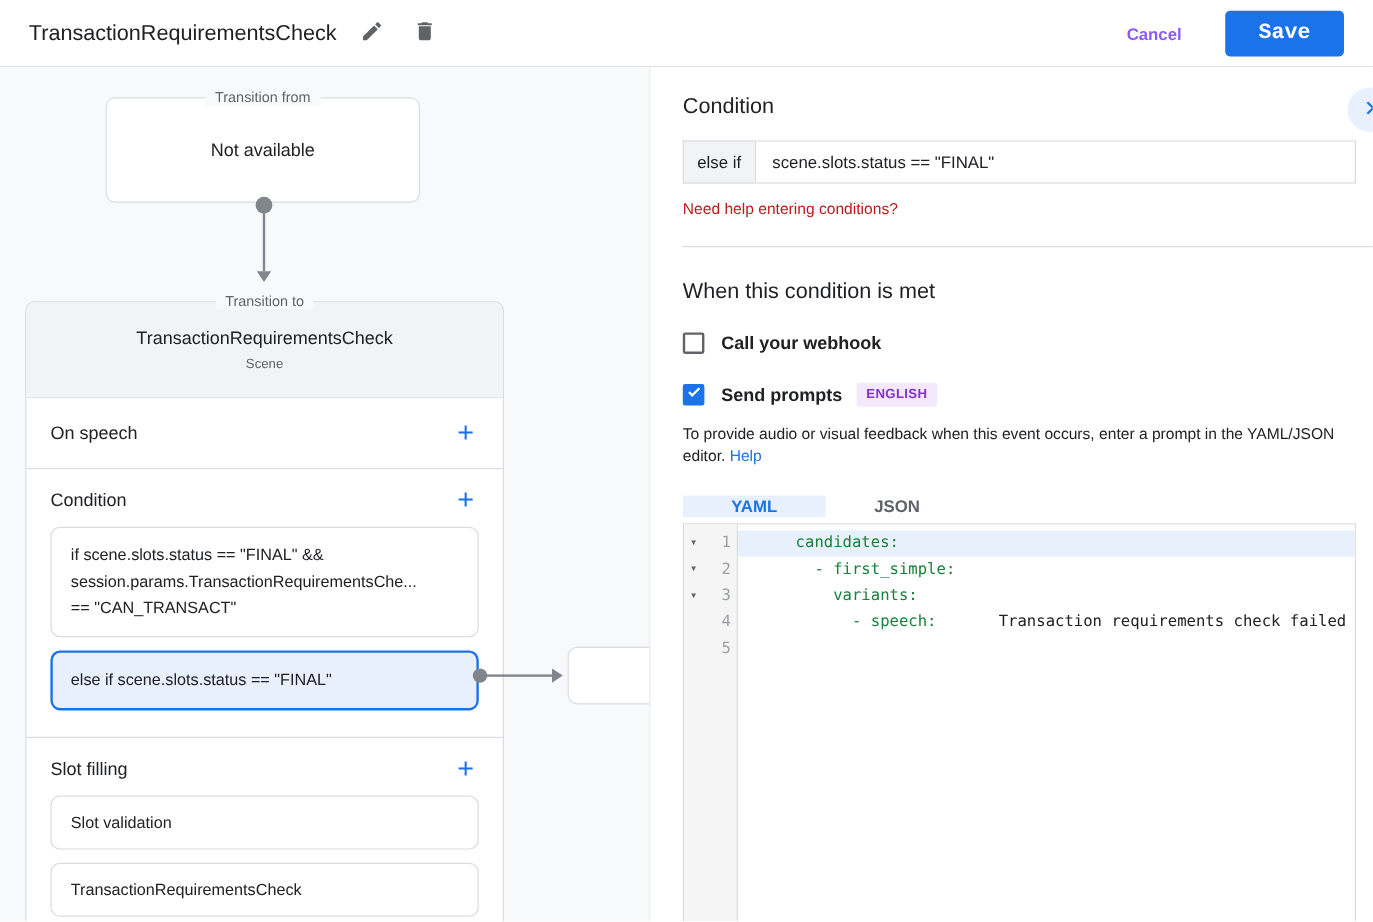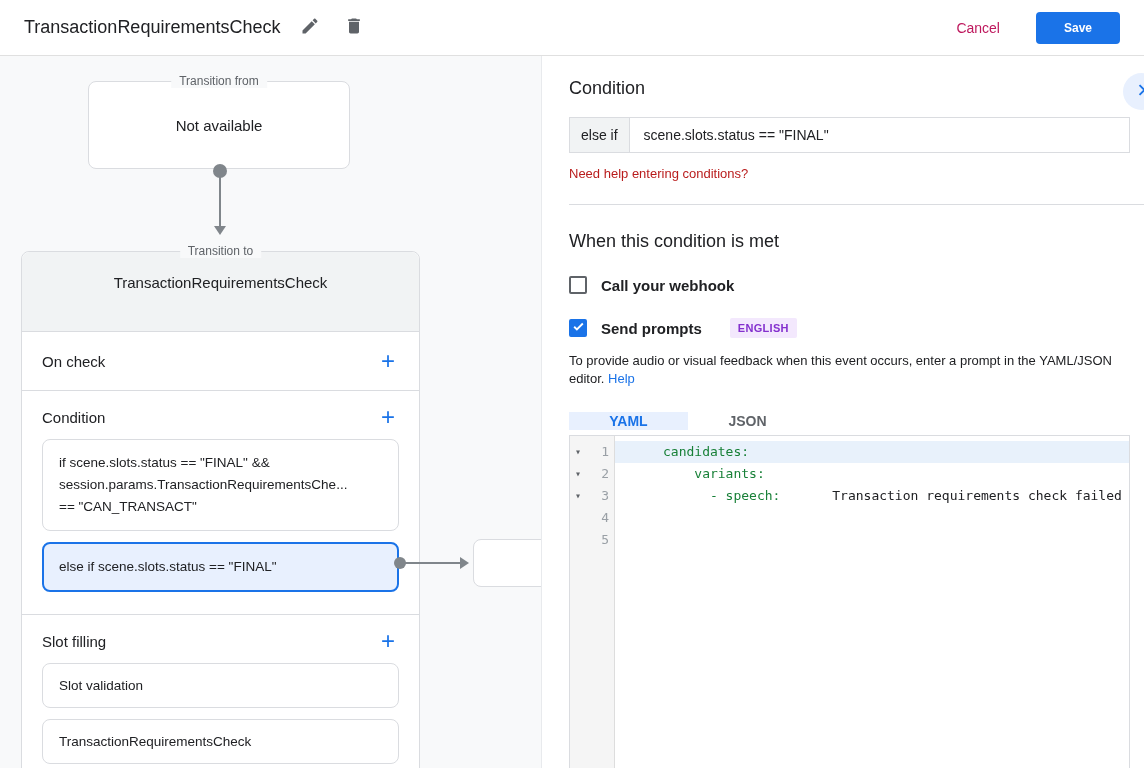--- a/index.html
+++ b/index.html
@@ -7,25 +7,25 @@
   body { font-family:"Liberation Sans", sans-serif; color:#202124; background:#fff; }
 
   
   .topbar { height:56px; display:flex; align-items:center; padding:0 24px;
             border-bottom:1px solid #e0e0e0; background:#fff; }
   .topbar-title { font-size:18px; color:#202124; }
   .icon-btn { background:none; border:none; cursor:pointer; padding:4px; margin-left:16px;
               display:flex; align-items:center; }
   .icon-btn svg { fill:#5f6368; }
   .topbar-spacer { flex:1; }
-  .btn-text { background:none; border:none; color:#be185d; font-size:14px; font-weight:normal;
+  .btn-text { background:none; border:none; color:#8b5cf6; font-size:14px; font-weight:bold;
               padding:8px 16px; cursor:pointer; font-family:inherit; }
   .btn-primary { background:#1a73e8; color:#fff; border:none; border-radius:4px;
-                 font-size:12px; font-weight:bold; padding:9px 28px; margin-left:20px;
-                 cursor:pointer; font-family:Liberation Sans, sans-serif; }
+                 font-size:18px; font-weight:bold; padding:9px 28px; margin-left:20px;
+                 cursor:pointer; font-family:Liberation Mono, monospace; }
 
   
   .main { display:flex; height:712px; }
   .canvas { width:541px; flex:none; background:#f8f9fa; position:relative; overflow:hidden; }
   .panel { flex:1; background:#fff; position:relative; border-left:1px solid #e8eaed;
            display:flex; flex-direction:column; padding:0 14px 0 27px; }
 
   
   .node-label { position:absolute; top:-8px; left:50%; transform:translateX(-50%);
                 background:#f8f9fa; padding:0 8px; font-size:12px; color:#5f6368;
@@ -97,21 +97,21 @@
   .help-link { display:inline-block; margin-top:13px; color:#b91c1c; font-size:13px;
                text-decoration:none; cursor:pointer; }
 
   .panel-sec2 { padding-top:26px; flex:1; display:flex; flex-direction:column; min-height:0; }
   .check-row { display:flex; align-items:center; margin-top:24px; }
   .checkbox { width:18px; height:18px; border:2px solid #5f6368; border-radius:2px;
               background:#fff; cursor:pointer; flex:none; }
   .checkbox.checked { background:#1a73e8; border-color:#1a73e8;
                       display:flex; align-items:center; justify-content:center; }
   .check-label { font-size:15px; font-weight:bold; color:#202124; margin-left:14px; }
-  .badge { margin-left:28px; background:#f3e8fd; color:#8430ce; font-size:11px;
+  .badge { margin-left:12px; background:#f3e8fd; color:#8430ce; font-size:11px;
            font-weight:bold; letter-spacing:0.3px; padding:4px 8px; border-radius:2px; }
   .desc { margin-top:14px; font-size:13px; line-height:18px; color:#202124; max-width:575px; }
   .desc a { color:#1a73e8; text-decoration:none; cursor:pointer; }
 
   .tabs { display:flex; margin-top:24px; }
   .tab { width:119px; height:18px; display:flex; align-items:center; justify-content:center;
          font-size:14px; font-weight:bold; color:#5f6368; cursor:pointer; }
   .tab.active { background:#e8f0fe; color:#1a73e8; }
 
   
@@ -165,24 +165,25 @@
     <div class="connector-v">
       <span class="dot"></span>
         <span class="line"></span>
         <span class="head"></span>
     </div>
 
     <div class="scene-card">
       <div class="scene-head">
         <span class="node-label">Transition to</span>
         <div class="scene-title">TransactionRequirementsCheck</div>
+        <div class="scene-sub">Scene</div>
       </div>
 
       <div class="row-section">
-        <span class="sec-label">On check</span>
+        <span class="sec-label">On speech</span>
         <span class="plus">+</span>
       </div>
 
       <div class="section">
         <div class="section-head">
           <span class="sec-label">Condition</span>
           <span class="plus">+</span>
         </div>
         <div class="cond-box">if scene.slots.status == "FINAL" &amp;&amp;
 session.params.TransactionRequirementsChe...
@@ -271,20 +272,21 @@
             <span class="fold"></span>
             <span class="lnum">4</span>
           </div>
           <div class="gut-cell">
             <span class="fold"></span>
             <span class="lnum">5</span>
           </div>
         </div>
         <div class="code">
           <div class="cm-line active"><span class="tok-plain"></span><span class="tok-key">candidates:</span><span class="tok-plain"></span></div>
+          <div class="cm-line"><span class="tok-plain">  </span><span class="tok-key">- first_simple:</span><span class="tok-plain"></span></div>
           <div class="cm-line"><span class="tok-plain">    </span><span class="tok-key">variants:</span><span class="tok-plain"></span></div>
           <div class="cm-line"><span class="tok-plain">      </span><span class="tok-key">- speech:</span><span class="tok-plain"> Transaction requirements check failed</span></div>
           <div class="cm-line"><span class="tok-plain"></span><span class="tok-key"></span><span class="tok-plain"></span></div>
         </div>
       </div>
     </div>
   </div>
 </div>
 
 </body></html>

